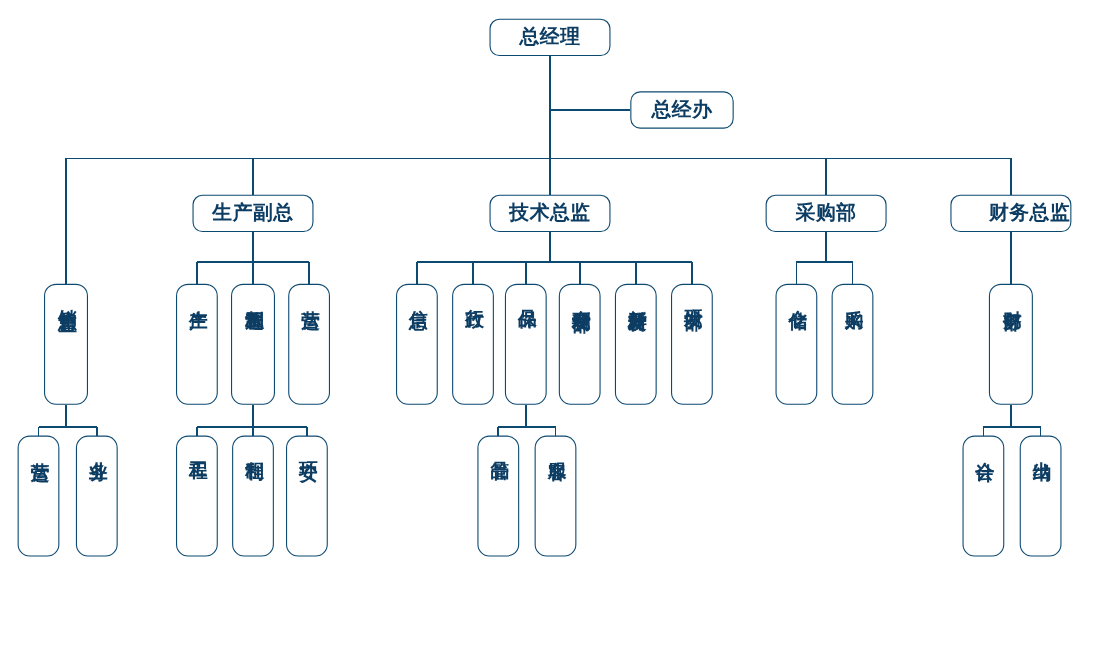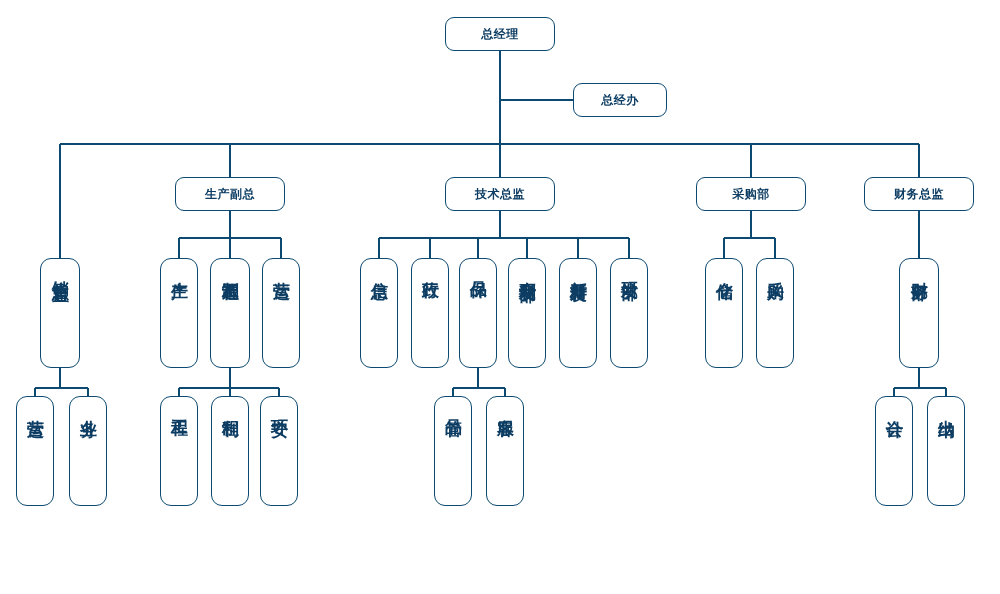--- a/index.html
+++ b/index.html
@@ -44,21 +44,21 @@
     text-align: center;
     line-height: 1.18;
     letter-spacing: 0.5px;
   }
   
   .node.horiz {
     height: 34px;
     border-radius: 9px;
   }
   .node.horiz .label {
-    font-size: 12px;
+    font-size: 18px;
     white-space: nowrap;
   }
   
   .node.vert {
     align-items: flex-start;
     justify-content: center;
     padding-top: 9px;
     border-radius: 11px;
   }
   .node.vert .label {
@@ -148,21 +148,21 @@
   </div>
 
   <div class="node horiz" style="left:175px; top:177px; width:110px;">
     <span class="label">生产副总</span>
   </div>
 
   <div class="node horiz" style="left:696px; top:177px; width:110px;justify-content:center;">
     <span class="label">采购部</span>
   </div>
 
-  <div class="node horiz" style="left:864px; top:177px; width:110px;">
+  <div class="node horiz" style="left:864px; top:177px; width:110px;justify-content:flex-end;">
     <span class="label">财务总监</span>
   </div>
 
   <div class="node vert" style="left:40px; top:258px; width:40px; height:110px;">
     <span class="label">销售总监</span>
   </div>
 
   <div class="node vert" style="left:160px; top:258px; width:38px; height:110px;">
     <span class="label">生产</span>
   </div>

